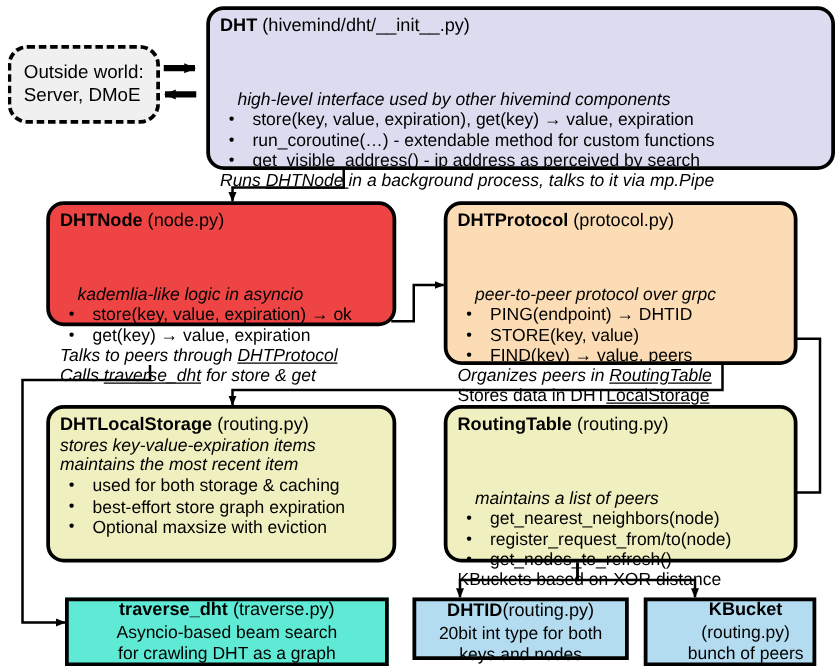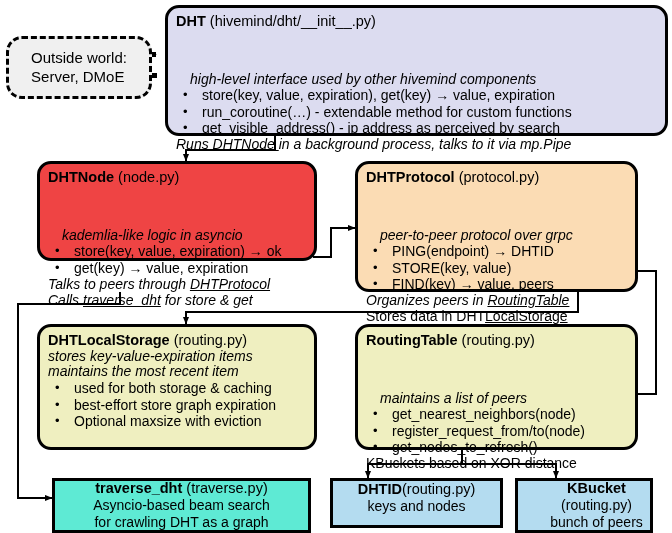--- a/index.html
+++ b/index.html
@@ -123,21 +123,21 @@
     <path d="M578,288 L578,312 L186,312 L186,324" stroke="#000" stroke-width="2" fill="none" marker-end="url(#ah)"></path>
 
     <path d="M634,271 L656,271 L656,394 L625,394" stroke="#000" stroke-width="2" fill="none" marker-end="url(#ah)"></path>
 
     <g>
       <path d="M462,450 L462,464 L368,464 L368,478" stroke="#000" stroke-width="2" fill="none" marker-end="url(#ah)"></path>
       <path d="M462,450 L462,464 L556,464 L556,478" stroke="#000" stroke-width="2" fill="none" marker-end="url(#ah)"></path>
     </g>
   </svg>
 
-  <div class="node dbox" style="left:6px; top:36px; width:146px; height:63px; background:#f0f0f0;
+  <div class="node dbox" style="left:6px; top:36px; width:122px; height:63px; background:#f0f0f0;
               display:flex; align-items:center; justify-content:center;">
     <div class="owtext" style="text-align:left;">
       <div>Outside world:</div>
       <div>Server, DMoE</div>
     </div>
   </div>
 
   <div class="node rbox pad" style="left:165px; top:5px; width:503px; height:131px; background:#dcdcf0;">
     <div class="title">
       <b>DHT</b><span> (hivemind/dht/__init__.py)</span>
@@ -224,20 +224,21 @@
       <div class="l2">for crawling DHT as a graph</div>
     </div>
   </div>
 
   <div class="node sbox" style="left:330px; top:478px; width:173px; height:50px; background:#b4dcf0;
               display:flex; justify-content:center;">
     <div class="ctr">
       <div class="l1">
         <b>DHTID</b><span>(routing.py)</span>
       </div>
+      <div class="l2">20bit int type for both</div>
       <div class="l2">keys and nodes</div>
     </div>
   </div>
 
   <div class="node sbox" style="left:515px; top:478px; width:138px; height:55px; background:#b4dcf0;
               display:flex; align-items:center; justify-content:center;padding-left:25px;">
     <div class="ctr">
       <div class="l1">
         <b>KBucket</b>
       </div>

